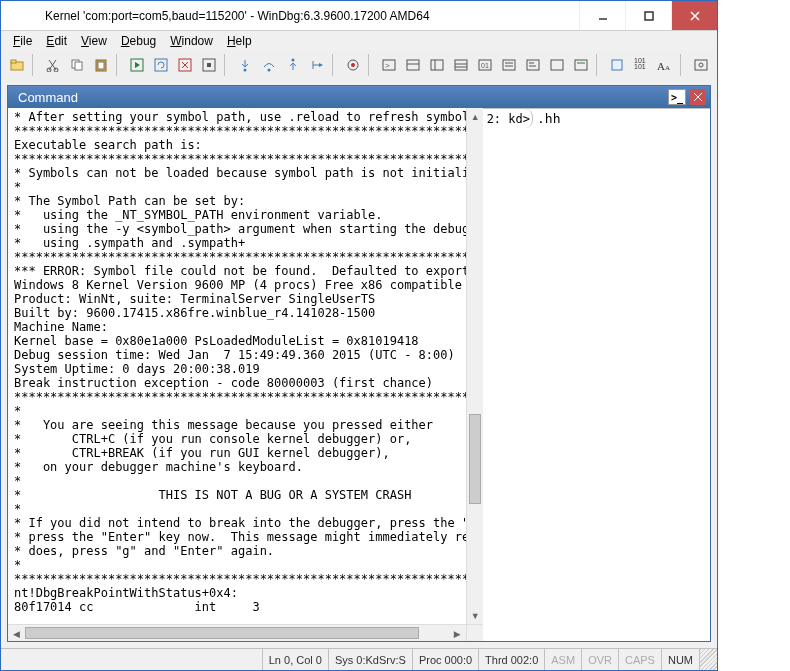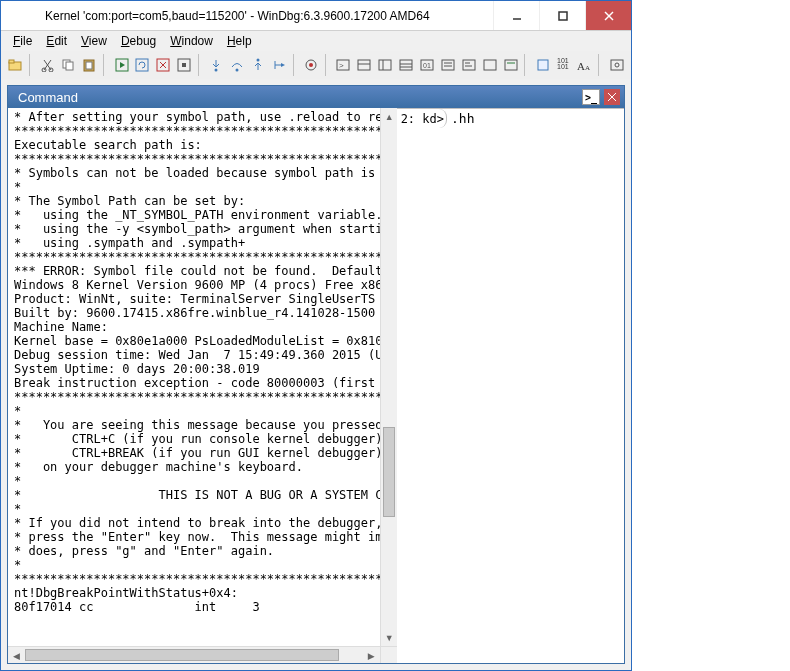--- a/index.html
+++ b/index.html
@@ -1,17 +1,17 @@
 <!DOCTYPE html>
 <html><head>
 <meta charset="utf-8">
 <style>
   * { box-sizing: border-box; margin: 0; padding: 0; }
   html, body { width: 790px; height: 671px; overflow: hidden; font-family: "Segoe UI", Tahoma, sans-serif; font-size: 12px; background: #fff; }
-  .window { width: 632px; height: 671px; border: 1px solid #2a6bbf; display: flex; flex-direction: column; background: #f0f0f0; }
+  .window { width: 718px; height: 671px; border: 1px solid #2a6bbf; display: flex; flex-direction: column; background: #f0f0f0; }
   .titlebar { height: 30px; background: linear-gradient(#fff,#fff); display: flex; align-items: stretch; border-bottom: 1px solid #d0d0d0; }
   .titlebar .spacer-left { width: 40px; }
   .titlebar .title { flex: 1; display: flex; align-items: center; color: #000; font-size: 12px; padding-left: 4px; }
   .winbtns { display: flex; }
   .winbtn { width: 46px; display: flex; align-items: center; justify-content: center; background: #fff; border-left: 1px solid #eee; }
   .winbtn.close { background: #c75050; color: #fff; }
   .winbtn svg { display: block; }
   .menubar { height: 20px; background: #f0f0f0; display: flex; align-items: center; padding: 0 6px; gap: 2px; }
   .menubar span { padding: 1px 6px; cursor: default; }
   .menubar span u { text-decoration: underline; }
@@ -317,14 +317,26 @@
           <div class="sb-corner"></div>
         </div>
         <div class="cmdinput">
           <span class="prompt">2: kd&gt;</span>
           <input type="text" value=".hh" style="">
         </div>
       </div>
     </div>
   </div>
 
+  <div class="statusbar">
+    <div class="pad"></div>
+    <div class="cell">Ln 0, Col 0</div>
+    <div class="cell">Sys 0:KdSrv:S</div>
+    <div class="cell">Proc 000:0</div>
+    <div class="cell">Thrd 002:0</div>
+    <div class="cell dim">ASM</div>
+    <div class="cell dim">OVR</div>
+    <div class="cell dim">CAPS</div>
+    <div class="cell">NUM</div>
+    <div class="grip"></div>
+  </div>
 
 </div>
 
 </body></html>

